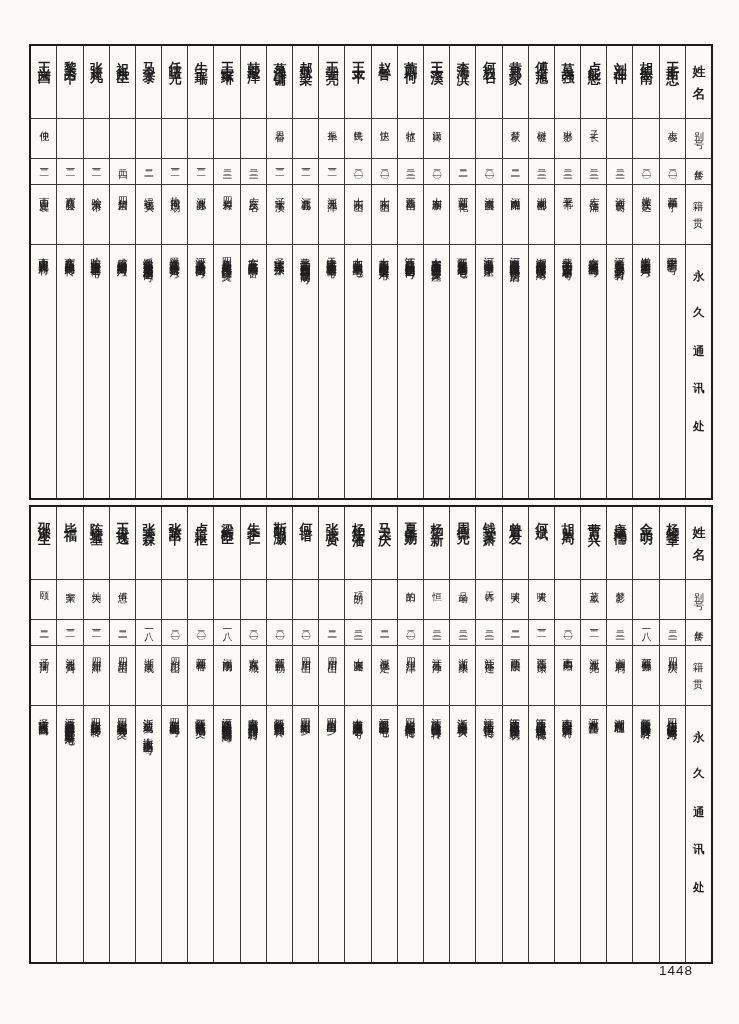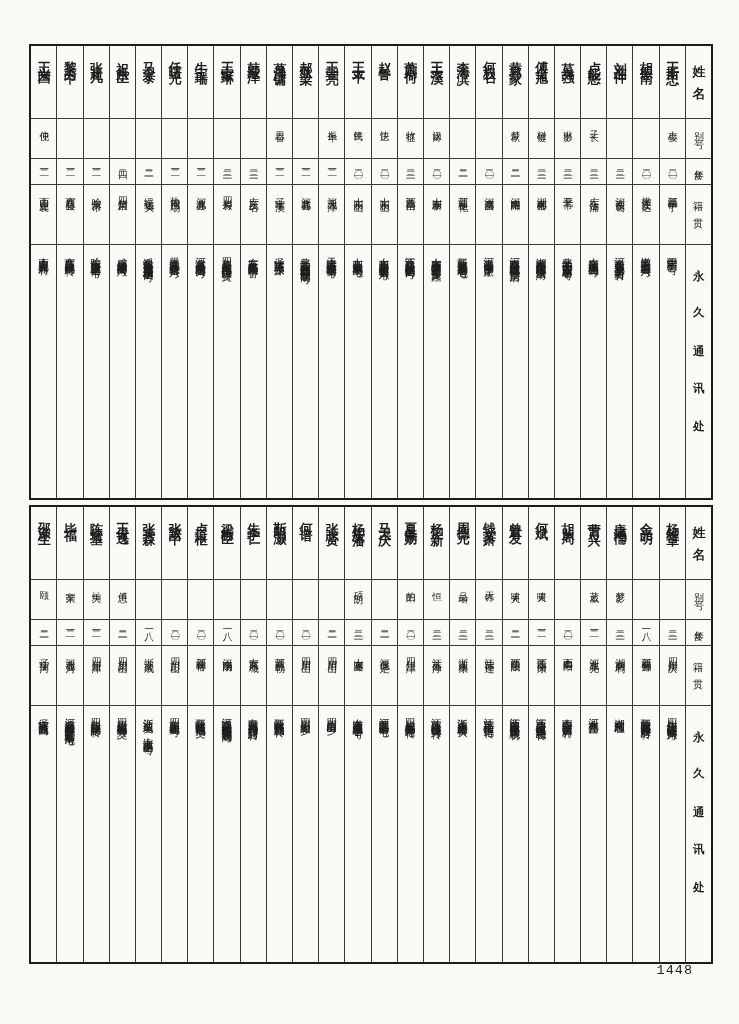--- a/index.html
+++ b/index.html
@@ -22,21 +22,21 @@
   .age .v{font-size:9.5px;letter-spacing:1px;padding-top:3px}
   .origin{height:60px}
   .origin .v{font-size:10px;letter-spacing:1.5px;padding-top:4px}
   .addr{flex:1}
   .addr .v{font-size:10.5px;letter-spacing:1px;line-height:12.5px;padding-top:4px;height:100%}
   .header-col .name .v{letter-spacing:21px;padding-top:9px}
   .header-col .alias .v{font-size:10px;letter-spacing:8px;padding-top:5px}
   .header-col .age .v{letter-spacing:1px}
   .header-col .origin .v{font-size:10.5px;letter-spacing:17px;padding-top:8px}
   .header-col .addr .v{font-size:11.5px;font-weight:bold;letter-spacing:38px;padding-top:14px}
-  .page-number{position:absolute;right:46px;top:963px;font-size:13.5px;letter-spacing:1px;font-family:Liberation Mono, monospace}
+  .page-number{position:absolute;right:46px;top:963px;font-size:13.5px;letter-spacing:1px;font-family:Liberation Sans, sans-serif}
 </style>
 </head>
 <body>
 
 <div class="page">
   <div class="table" id="table-top">
   <div class="col header-col">
     <div class="cell name">
           <span class="v">姓名</span>
         </div>

